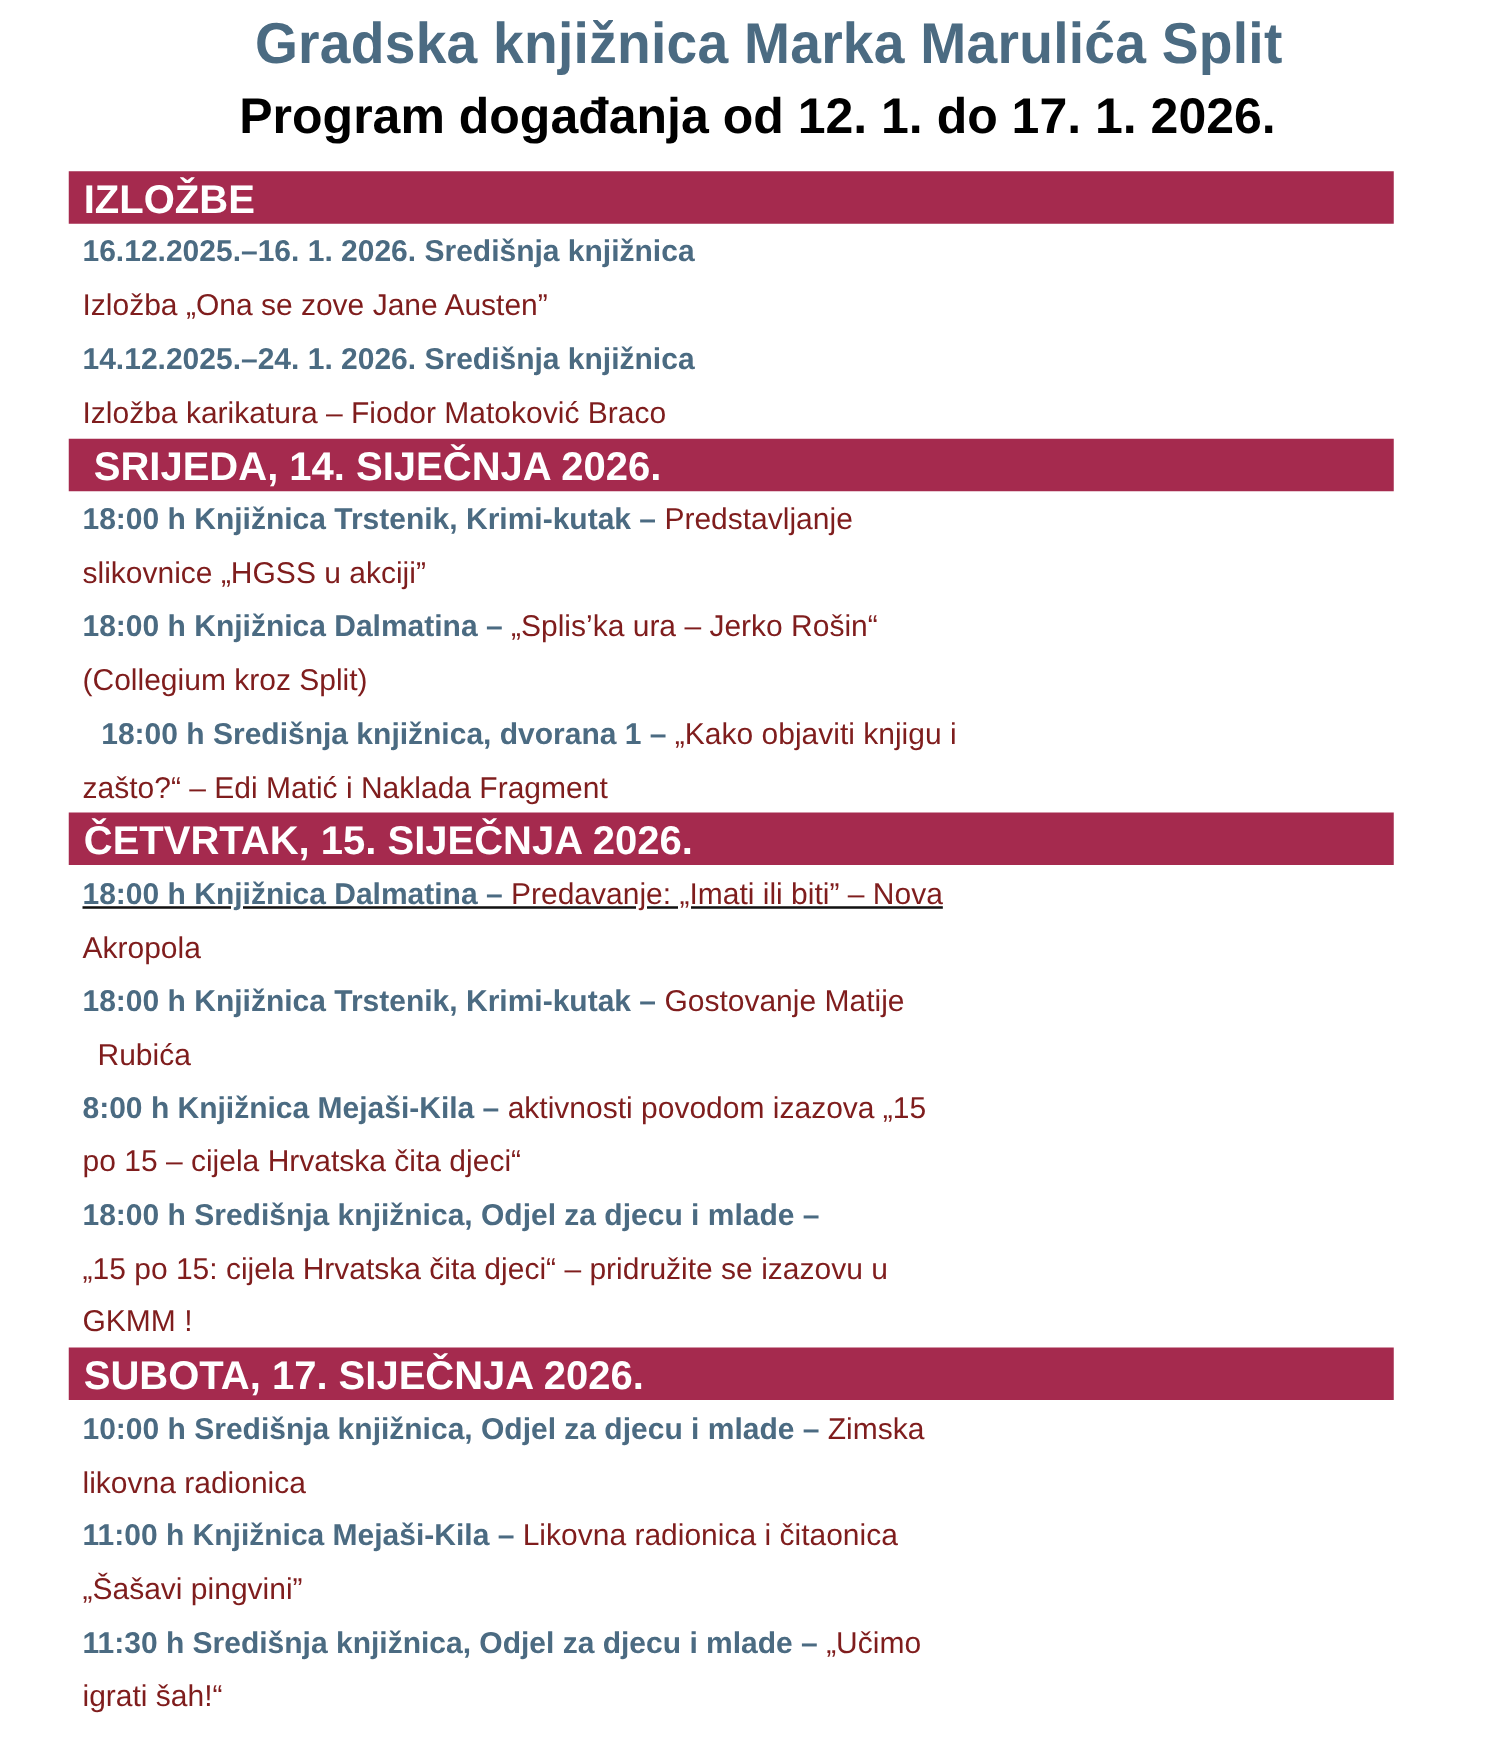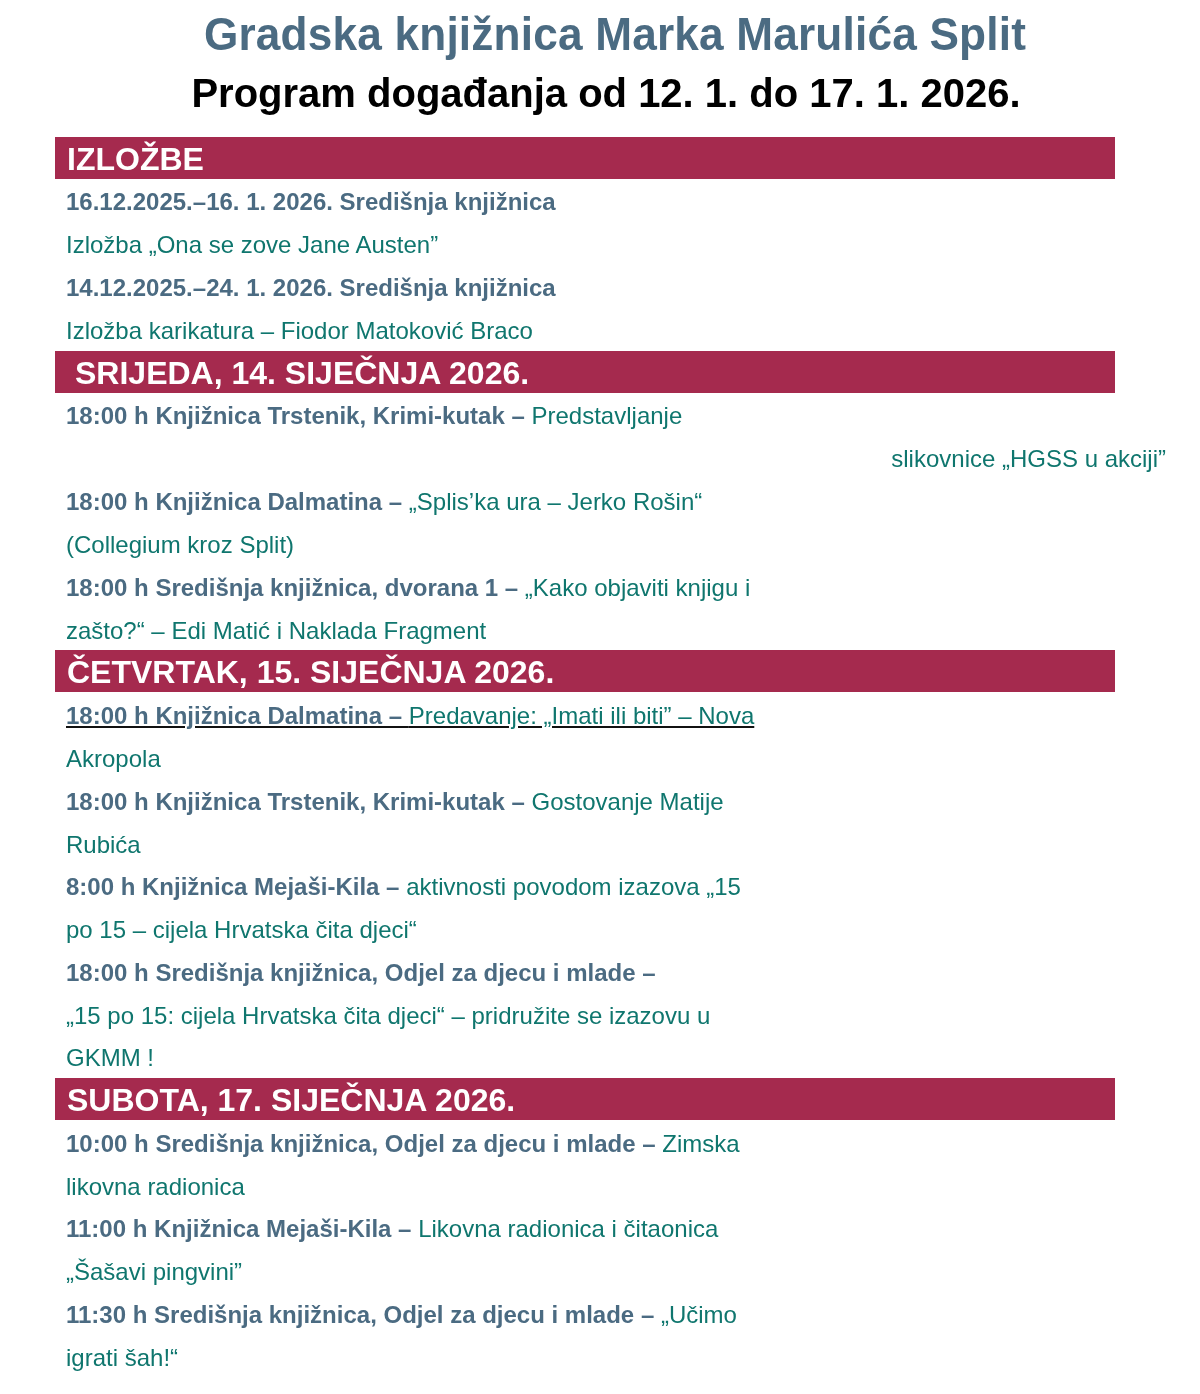--- a/index.html
+++ b/index.html
@@ -24,47 +24,47 @@
     background: #a52a4e;
     color: #ffffff; font-weight: bold; font-size: 32px;
     line-height: 44px; padding-left: 12px; box-sizing: border-box;
     white-space: nowrap; overflow: hidden;
   }
   .line {
     position: absolute; left: 66px; width: 1100px;
     font-size: 24px; line-height: 43px; white-space: nowrap;
   }
   .hl { color: #4b6b82; font-weight: bold; }
-  .tx { color: #0f766e; }
+  .tx { color: #7f1d1d; }
 </style>
 </head>
 <body>
 
 <div class="title">Gradska knjižnica Marka Marulića Split</div>
 <div class="subtitle">Program događanja od 12. 1. do 17. 1. 2026.</div>
 
 <div class="banner" style="top:137px;">IZLOŽBE</div>
 <div class="line" style="top:180px;"><span class="hl">16.12.2025.–16. 1. 2026.  Središnja knjižnica</span><span class="tx"></span></div>
 <div class="line" style="top:223px;"><span class="hl"></span><span class="tx">Izložba „Ona se zove Jane Austen”</span></div>
 <div class="line" style="top:266px;"><span class="hl">14.12.2025.–24. 1. 2026.  Središnja knjižnica</span><span class="tx"></span></div>
 <div class="line" style="top:309px;"><span class="hl"></span><span class="tx">Izložba karikatura – Fiodor Matoković Braco</span></div>
 
 <div class="banner" style="top:351px;padding-left:20px;">SRIJEDA, 14.  SIJEČNJA 2026.</div>
 <div class="line" style="top:394px;"><span class="hl">18:00 h Knjižnica Trstenik, Krimi-kutak – </span><span class="tx">Predstavljanje</span></div>
-<div class="line" style="top:437px;text-align:right;"><span class="hl"></span><span class="tx">slikovnice „HGSS u akciji”</span></div>
+<div class="line" style="top:437px;"><span class="hl"></span><span class="tx">slikovnice „HGSS u akciji”</span></div>
 <div class="line" style="top:480px;"><span class="hl">18:00 h Knjižnica Dalmatina – </span><span class="tx">„Splis’ka ura – Jerko Rošin“</span></div>
 <div class="line" style="top:523px;"><span class="hl"></span><span class="tx">(Collegium kroz Split)</span></div>
-<div class="line" style="top:566px;"><span class="hl">18:00 h Središnja knjižnica, dvorana 1 – </span><span class="tx">„Kako objaviti knjigu i</span></div>
+<div class="line" style="top:566px;margin-left:15px;"><span class="hl">18:00 h Središnja knjižnica, dvorana 1 – </span><span class="tx">„Kako objaviti knjigu i</span></div>
 <div class="line" style="top:609px;"><span class="hl"></span><span class="tx">zašto?“ – Edi Matić i Naklada Fragment</span></div>
 
 <div class="banner" style="top:650px;">ČETVRTAK, 15.  SIJEČNJA 2026.</div>
 <div class="line" style="top:694px;text-decoration:underline;"><span class="hl">18:00 h Knjižnica Dalmatina – </span><span class="tx">Predavanje: „Imati ili biti” – Nova</span></div>
 <div class="line" style="top:737px;"><span class="hl"></span><span class="tx">Akropola</span></div>
 <div class="line" style="top:780px;"><span class="hl">18:00 h Knjižnica Trstenik, Krimi-kutak – </span><span class="tx">Gostovanje Matije</span></div>
-<div class="line" style="top:823px;"><span class="hl"></span><span class="tx">Rubića</span></div>
+<div class="line" style="top:823px;margin-left:12px;"><span class="hl"></span><span class="tx">Rubića</span></div>
 <div class="line" style="top:865px;"><span class="hl">8:00 h Knjižnica Mejaši-Kila – </span><span class="tx"> aktivnosti povodom izazova „15</span></div>
 <div class="line" style="top:908px;"><span class="hl"></span><span class="tx">po 15 – cijela Hrvatska čita djeci“</span></div>
 <div class="line" style="top:951px;"><span class="hl">18:00 h Središnja knjižnica, Odjel za djecu i mlade  –</span><span class="tx"></span></div>
 <div class="line" style="top:994px;"><span class="hl"></span><span class="tx">„15 po 15: cijela Hrvatska čita djeci“ – pridružite se izazovu u</span></div>
 <div class="line" style="top:1036px;"><span class="hl"></span><span class="tx">GKMM !</span></div>
 
 <div class="banner" style="top:1078px;">SUBOTA, 17.  SIJEČNJA 2026.</div>
 <div class="line" style="top:1122px;"><span class="hl">10:00 h Središnja knjižnica, Odjel za djecu i mlade – </span><span class="tx">Zimska</span></div>
 <div class="line" style="top:1165px;"><span class="hl"></span><span class="tx">likovna radionica</span></div>
 <div class="line" style="top:1207px;"><span class="hl">11:00 h Knjižnica Mejaši-Kila – </span><span class="tx">Likovna radionica i čitaonica</span></div>

